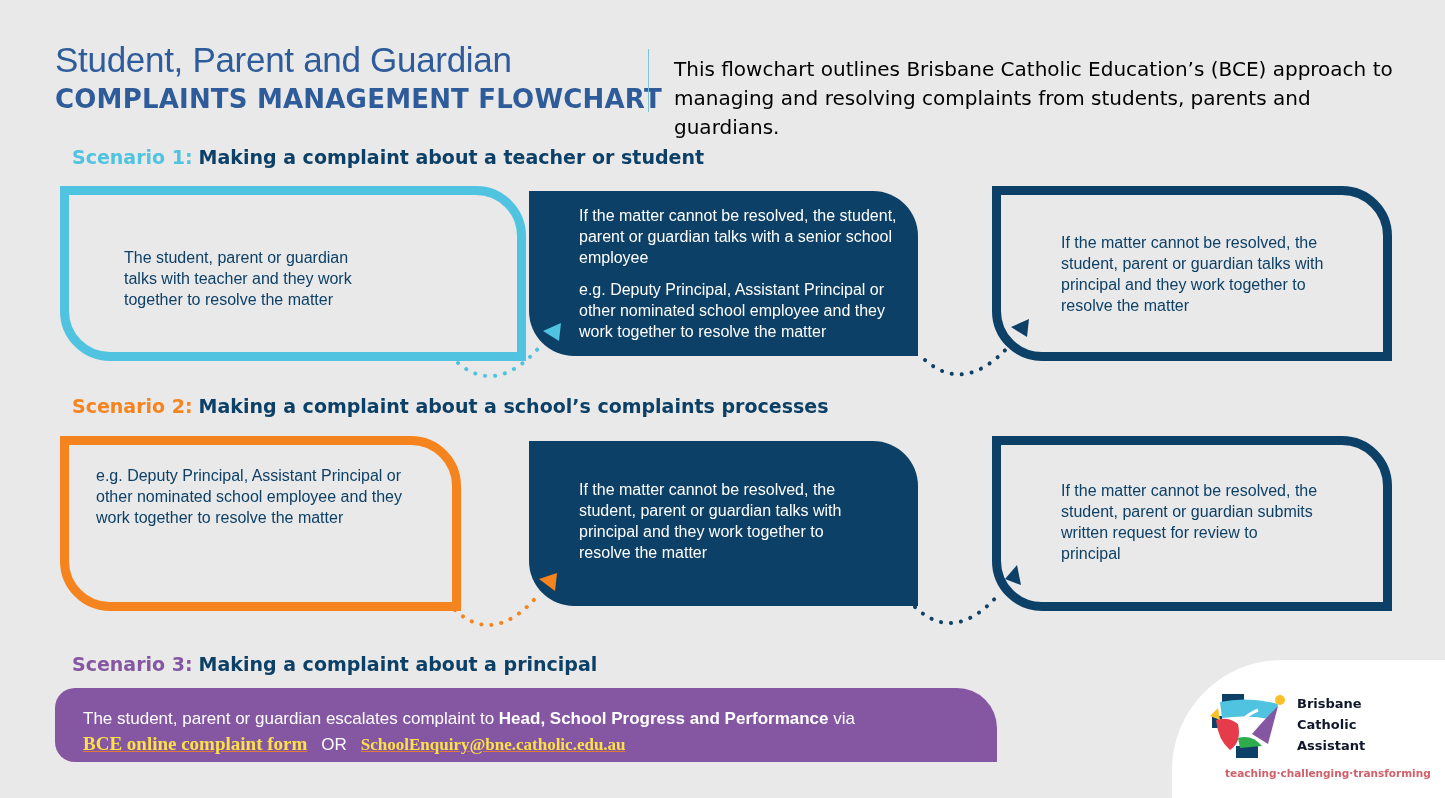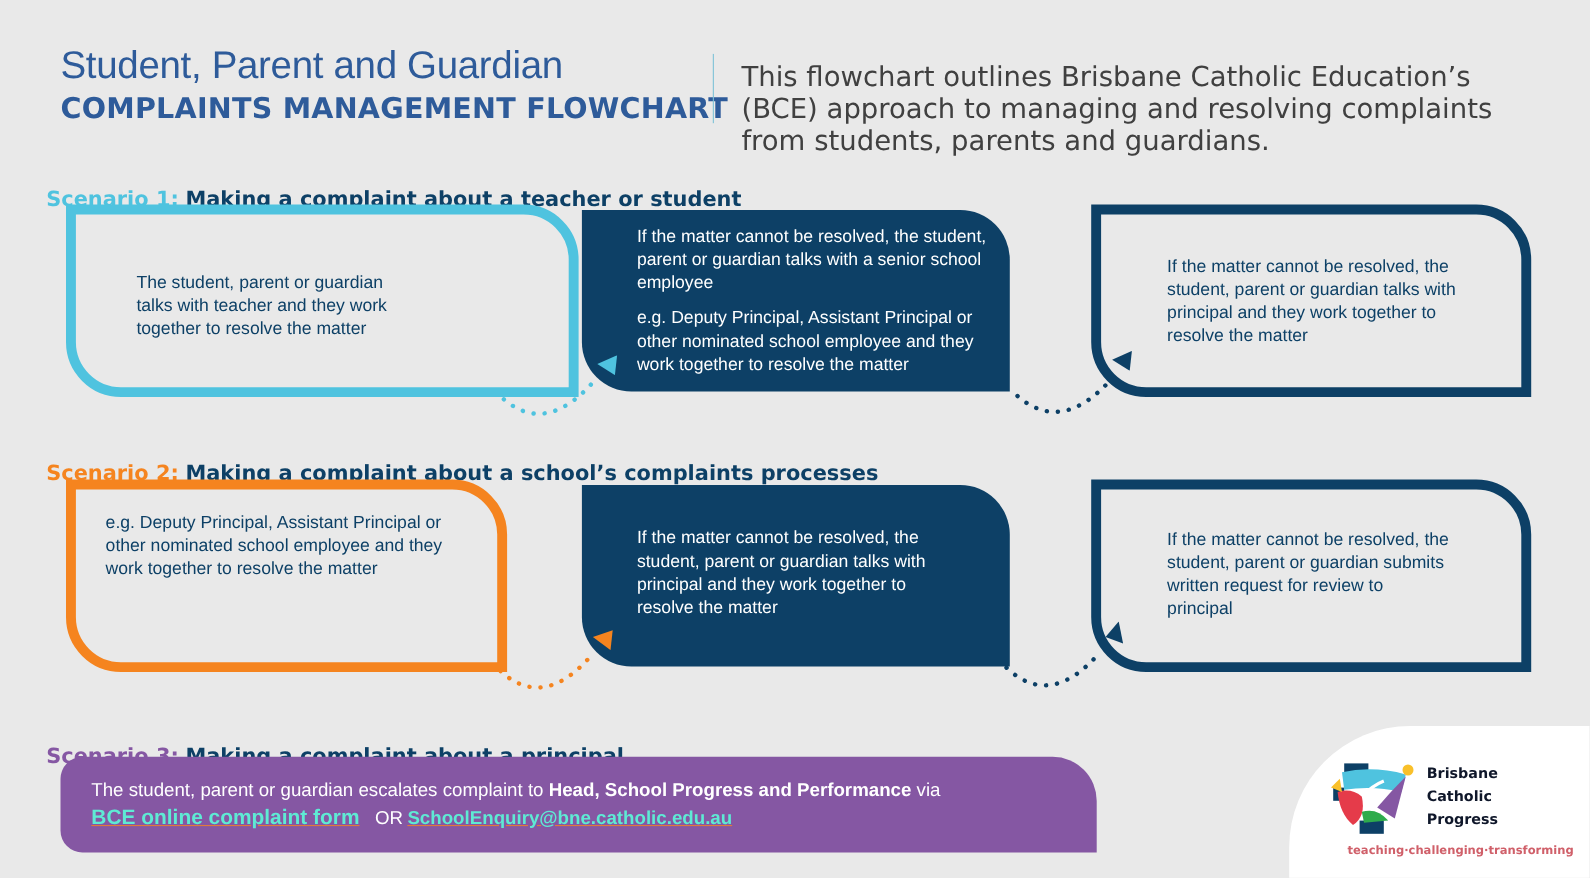--- a/index.html
+++ b/index.html
@@ -3,23 +3,23 @@
 <meta charset="utf-8">
 <style>
   * { box-sizing: border-box; margin: 0; padding: 0; }
   html, body { width: 1445px; height: 798px; overflow: hidden; }
   body { background: #e9e9e9; font-family: "DejaVu Sans", sans-serif; position: relative; color: #0d4066; }
   .abs { position: absolute; }
 
   .title1 { left: 55px; top: 40px; font-size: 35px; color: #2e5b9a; font-family: "Liberation Sans", sans-serif; letter-spacing: -0.3px; }
   .title2 { left: 55px; top: 84px; font-size: 26px; font-weight: bold; color: #2e5b9a; font-family: "DejaVu Sans", sans-serif; letter-spacing: 0.2px; text-align: right; }
   .vdiv { left: 648px; top: 49px; width: 1px; height: 63px; background: #7fc3d8; }
-  .intro { left: 674px; top: 55px; width: 740px; font-size: 25px; line-height: 29px; color: #404040; font-family: "DejaVu Sans", sans-serif; }
+  .intro { left: 674px; top: 55px; width: 740px; font-size: 20px; line-height: 29px; color: #000000; font-family: "DejaVu Sans", sans-serif; }
 
-  .scen { left: 42px; font-size: 19px; font-weight: bold; font-family: "DejaVu Sans", sans-serif; color: #0d4066; margin-top: 24px; }
+  .scen { left: 72px; font-size: 19px; font-weight: bold; font-family: "DejaVu Sans", sans-serif; color: #0d4066; }
   .scen .lbl { margin-right: 6px; }
 
   .box { position: absolute; font-size: 16px; line-height: 21px; font-family: "Liberation Sans", sans-serif; text-decoration: underline; }
   .box p + p { margin-top: 11px; }
   .outline { background: transparent; border-style: solid; border-width: 9px; }
   .filled { background: #0d4066; color: #fff; }
 
   .b1a { left: 60px; top: 186px; width: 466px; height: 175px; border-color: #4fc3df; border-radius: 0 50px 0 50px; }
   .b1a .txt { position: absolute; left: 55px; top: 52px; width: 260px; color: #0d4066; }
   .b1b { left: 529px; top: 191px; width: 389px; height: 165px; border-radius: 0 45px 0 45px; }
@@ -27,26 +27,26 @@
   .b1c { left: 992px; top: 186px; width: 400px; height: 175px; border-color: #0d4066; border-radius: 0 50px 0 50px; }
   .b1c .txt { position: absolute; left: 60px; top: 37px; width: 290px; color: #0d4066; }
 
   .b2a { left: 60px; top: 436px; width: 401px; height: 175px; border-color: #f5841f; border-radius: 0 50px 0 50px; }
   .b2a .txt { position: absolute; left: 27px; top: 20px; width: 330px; color: #0d4066; }
   .b2b { left: 529px; top: 441px; width: 389px; height: 165px; border-radius: 0 45px 0 45px; }
   .b2b .txt { position: absolute; left: 50px; top: 38px; width: 300px; }
   .b2c { left: 992px; top: 436px; width: 400px; height: 175px; border-color: #0d4066; border-radius: 0 50px 0 50px; }
   .b2c .txt { position: absolute; left: 60px; top: 35px; width: 260px; color: #0d4066; }
 
-  .b3 { left: 55px; top: 688px; width: 942px; height: 87px; background: #8557a3; border-radius: 20px 40px 0 20px; color: #fff; font-family: "Liberation Sans", sans-serif; font-size: 17px; }
+  .b3 { left: 55px; top: 688px; width: 942px; height: 74px; background: #8557a3; border-radius: 20px 40px 0 20px; color: #fff; font-family: "Liberation Sans", sans-serif; font-size: 17px; }
   .b3 .line1 { position: absolute; left: 28px; top: 21px; }
   .b3 .line2 { position: absolute; left: 28px; top: 45px; }
-  .b3 .link { color: #5eead4; font-weight: bold; text-decoration: underline; text-decoration-color: #e07a3a; }
+  .b3 .link { color: #fde047; font-weight: bold; text-decoration: underline; text-decoration-color: #e07a3a; font-family: Liberation Serif, serif; }
   .b3 .big { font-size: 19px; }
-  .b3 .or { margin: 0 4px 0 14px; }
+  .b3 .or { margin: 0 14px 0 14px; }
 
   .logo-wrap { left: 1172px; top: 660px; width: 280px; height: 145px; background: #fff; border-radius: 110px 0 0 0; }
   .logo-text { left: 1297px; top: 693px; font-family: "DejaVu Sans", sans-serif; font-weight: bold; font-size: 13px; line-height: 21px; color: #0f172a; }
   .tagline { left: 1225px; top: 767px; font-size: 10.5px; color: #d0606a; font-family: "DejaVu Sans", sans-serif; font-weight: bold; }
 </style>
 </head>
 <body>
 
 <div class="abs title1">Student, Parent and Guardian</div>
 <div class="abs title2">COMPLAINTS MANAGEMENT FLOWCHART</div>
@@ -148,15 +148,15 @@
   <path d="M8 30 Q20 26 30 34 Q34 52 22 60 Q10 50 8 30 Z" fill="#e53b4a"></path>
   <path d="M70 16 L60 54 L44 44 Q56 30 70 16 Z" fill="#8557a3"></path>
   <path d="M30 48 Q44 44 54 56 L32 58 Z" fill="#2eab4c"></path>
   <path d="M2 26 L10 18 L12 30 Z" fill="#f9c02a"></path>
   <circle cx="72" cy="10" r="5" fill="#f9c02a"></circle>
   <path d="M30 34 Q40 24 50 20" stroke="#fff" stroke-width="3" fill="none"></path>
 </svg>
 <div class="abs logo-text">
   <div>Brisbane</div>
   <div>Catholic</div>
-  <div>Progress</div>
+  <div>Assistant</div>
 </div>
 <div class="abs tagline">teaching·challenging·transforming</div>
 
 </body></html>

